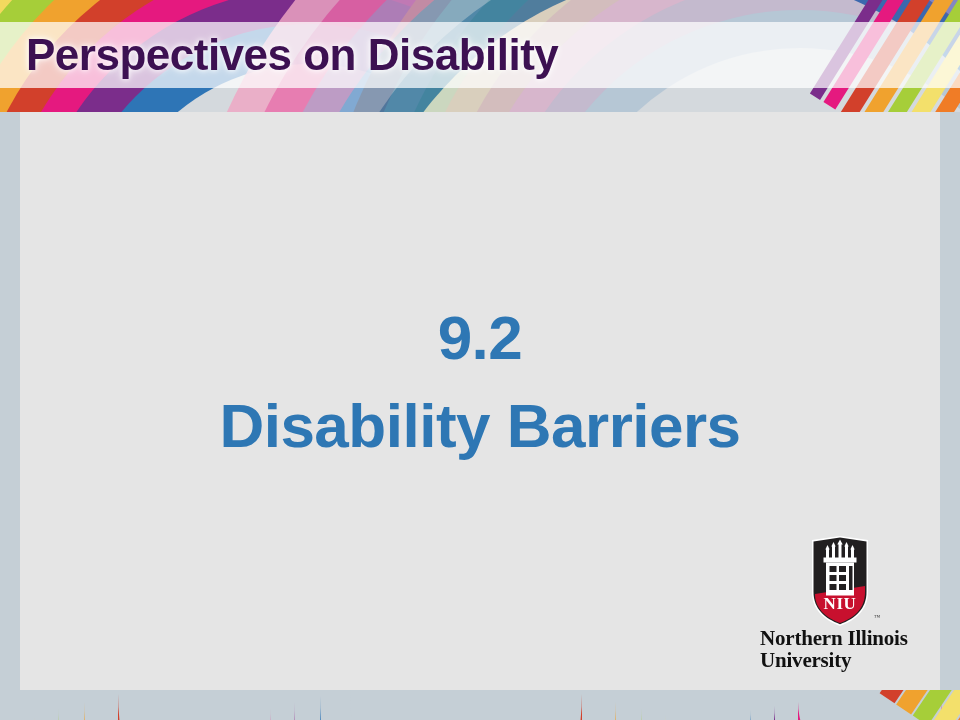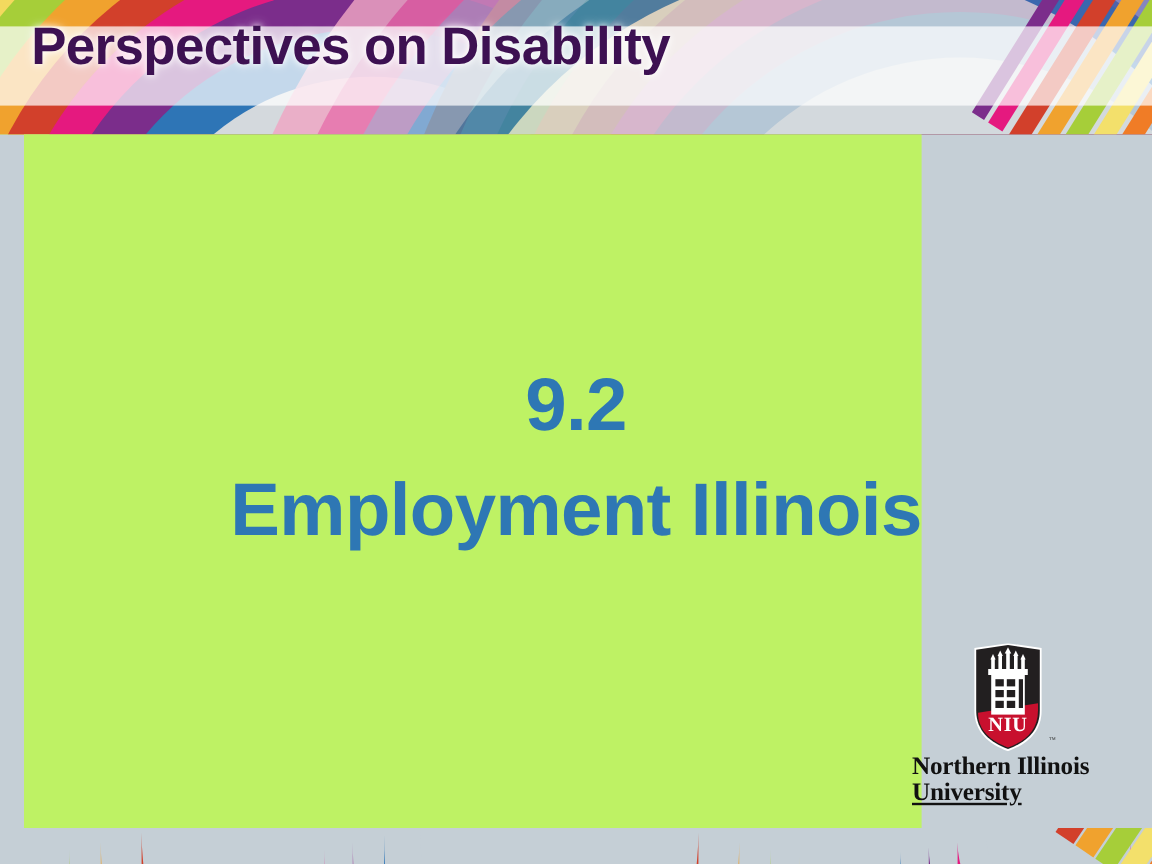--- a/index.html
+++ b/index.html
@@ -37,39 +37,39 @@
     left: 0;
     top: 22px;
     width: 960px;
     height: 66px;
     background: rgba(255,255,255,0.72);
     pointer-events: none;
   }
   #banner-title {
     position: absolute;
     left: 26px;
-    top: 8px;
+    top: 24px;
     height: 62px;
     line-height: 62px;
     font-size: 44px;
     font-weight: bold;
     color: #3d1152;
     letter-spacing: -0.5px;
     white-space: nowrap;
     text-shadow: 0 0 5px rgba(255,255,255,0.95), 0 0 10px rgba(255,255,255,0.85);
   }
 
   
   #content-panel {
     position: absolute;
     left: 20px;
     top: 112px;
-    width: 748px;
+    width: 920px;
     height: 578px;
-    background: #bef264;
+    background: #e5e5e5;
   }
 
   #slide-title {
     position: absolute;
     left: 0;
     top: 182px;
     width: 920px;
     text-align: center;
     color: #2e77b4;
     font-size: 62px;
@@ -107,21 +107,21 @@
     left: 0;
     top: 92px;
     width: 160px;
     text-align: left;
     font-family: "Liberation Serif", serif;
     font-weight: bold;
     color: #111111;
     line-height: 1.04;
   }
   #niu-wordmark .wm1 { display: block; font-size: 21px; letter-spacing: -0.2px; }
-  #niu-wordmark .wm2 { display: block; font-size: 21px; letter-spacing: -0.2px; text-decoration: underline; }
+  #niu-wordmark .wm2 { display: block; font-size: 21px; letter-spacing: -0.2px; }
 
   
   #footer-art {
     position: absolute;
     left: 0;
     top: 690px;
     width: 960px;
     height: 30px;
     background: #c5cfd6;
     overflow: hidden;
@@ -189,21 +189,21 @@
 
     <div id="banner-wash"></div>
 
     <div id="banner-title">Perspectives on Disability</div>
   </div>
 
   <div id="content-panel">
 
     <div id="slide-title">
       <span class="line1">9.2</span>
-      <span class="line2">Employment Illinois</span>
+      <span class="line2">Disability Barriers</span>
     </div>
 
     <div id="niu-logo">
 
       <svg id="niu-shield" viewBox="0 0 64 90" preserveAspectRatio="xMidYMid meet">
 
         <path d="M4 4 L32 0 L60 4 L60 56 C60 74 48 84 32 90 C16 84 4 74 4 56 Z" fill="#ffffff"></path>
         <path d="M5.5 5.4 L32 1.6 L58.5 5.4 L58.5 56 C58.5 73 47 82.5 32 88.2
                  C17 82.5 5.5 73 5.5 56 Z" fill="#221f20"></path>
 

